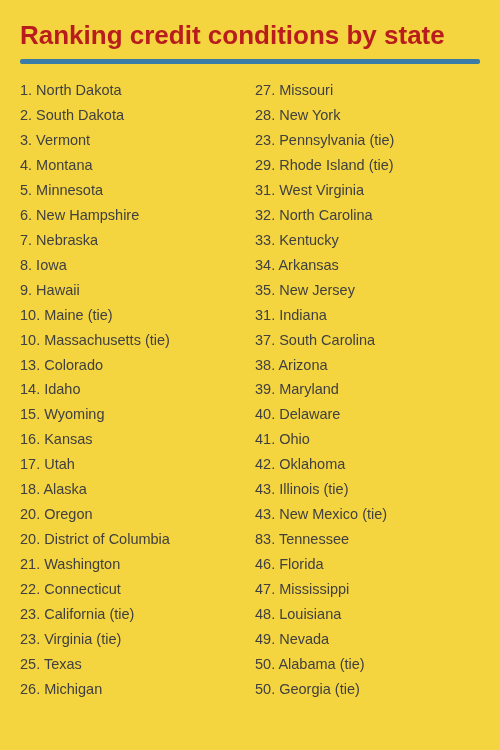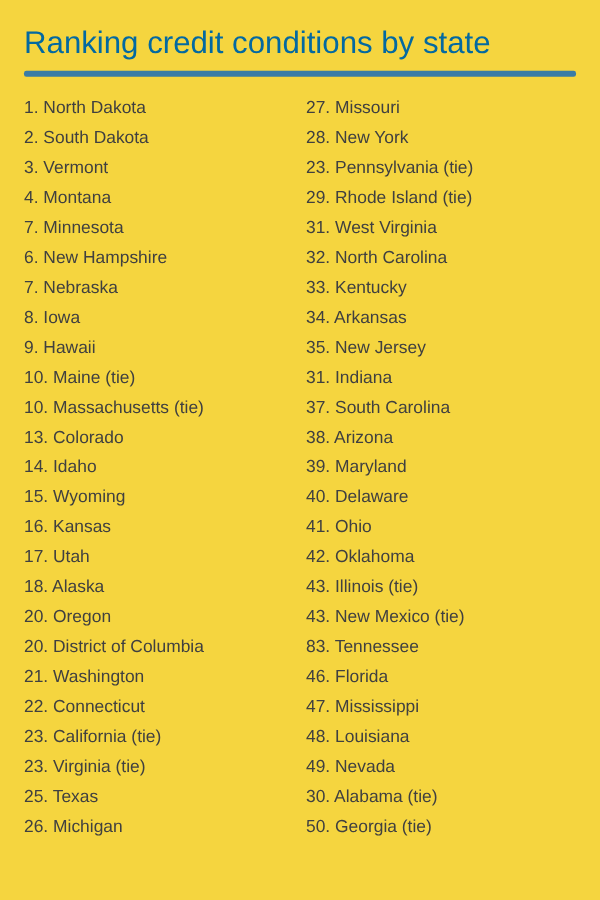--- a/index.html
+++ b/index.html
@@ -5,22 +5,22 @@
     * { margin: 0; padding: 0; box-sizing: border-box; }
     body {
       width: 500px;
       min-height: 750px;
       background-color: #F5D53F;
       font-family: Arial, sans-serif;
       padding: 20px 20px 30px 20px;
     }
     h1 {
       font-size: 26px;
-      font-weight: 400;
-      color: #0369a1;
+      font-weight: 700;
+      color: #b91c1c;
       line-height: 1.2;
       margin-bottom: 8px;
     }
     .divider {
       height: 5px;
       background-color: #3a7ca5;
       margin-bottom: 14px;
       border-radius: 2px;
     }
     .columns {
@@ -42,21 +42,21 @@
 
 <h1>Ranking credit conditions by state</h1>
 <div class="divider"></div>
 
 <div class="columns">
   <div class="col" id="left-col">
       <div class="list-item">1. North Dakota</div>
       <div class="list-item">2. South Dakota</div>
       <div class="list-item">3. Vermont</div>
       <div class="list-item">4. Montana</div>
-      <div class="list-item">7. Minnesota</div>
+      <div class="list-item">5. Minnesota</div>
       <div class="list-item">6. New Hampshire</div>
       <div class="list-item">7. Nebraska</div>
       <div class="list-item">8. Iowa</div>
       <div class="list-item">9. Hawaii</div>
       <div class="list-item">10. Maine (tie)</div>
       <div class="list-item">10. Massachusetts (tie)</div>
       <div class="list-item">13. Colorado</div>
       <div class="list-item">14. Idaho</div>
       <div class="list-item">15. Wyoming</div>
       <div class="list-item">16. Kansas</div>
@@ -88,16 +88,16 @@
       <div class="list-item">40. Delaware</div>
       <div class="list-item">41. Ohio</div>
       <div class="list-item">42. Oklahoma</div>
       <div class="list-item">43. Illinois (tie)</div>
       <div class="list-item">43. New Mexico (tie)</div>
       <div class="list-item">83. Tennessee</div>
       <div class="list-item">46. Florida</div>
       <div class="list-item">47. Mississippi</div>
       <div class="list-item">48. Louisiana</div>
       <div class="list-item">49. Nevada</div>
-      <div class="list-item">30. Alabama (tie)</div>
+      <div class="list-item">50. Alabama (tie)</div>
       <div class="list-item">50. Georgia (tie)</div>
     </div>
 </div>
 
 </body></html>

